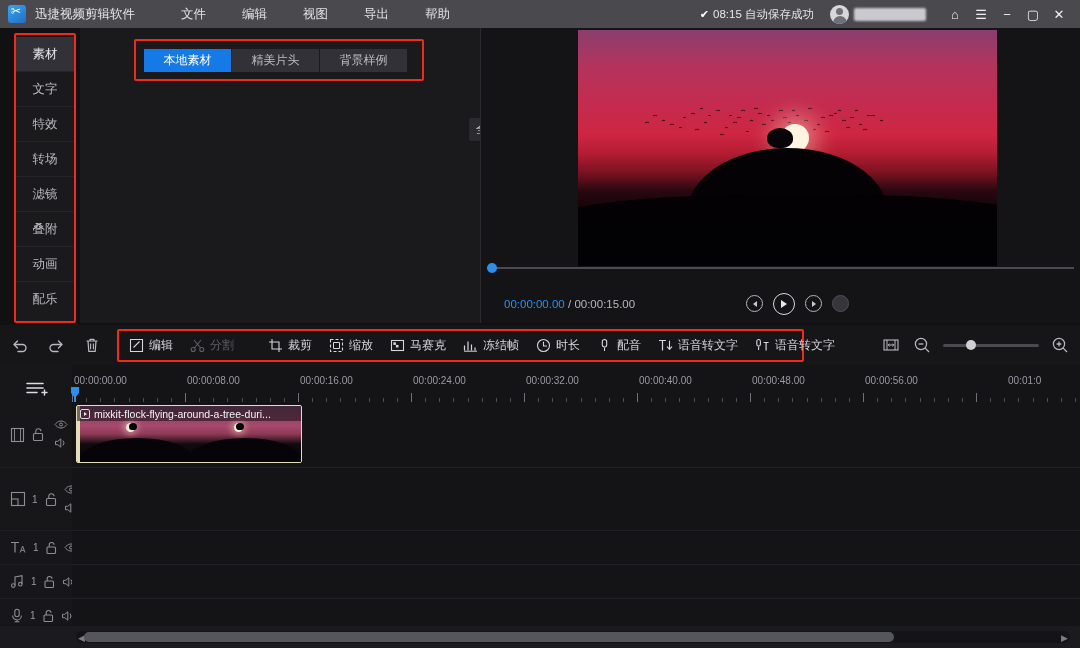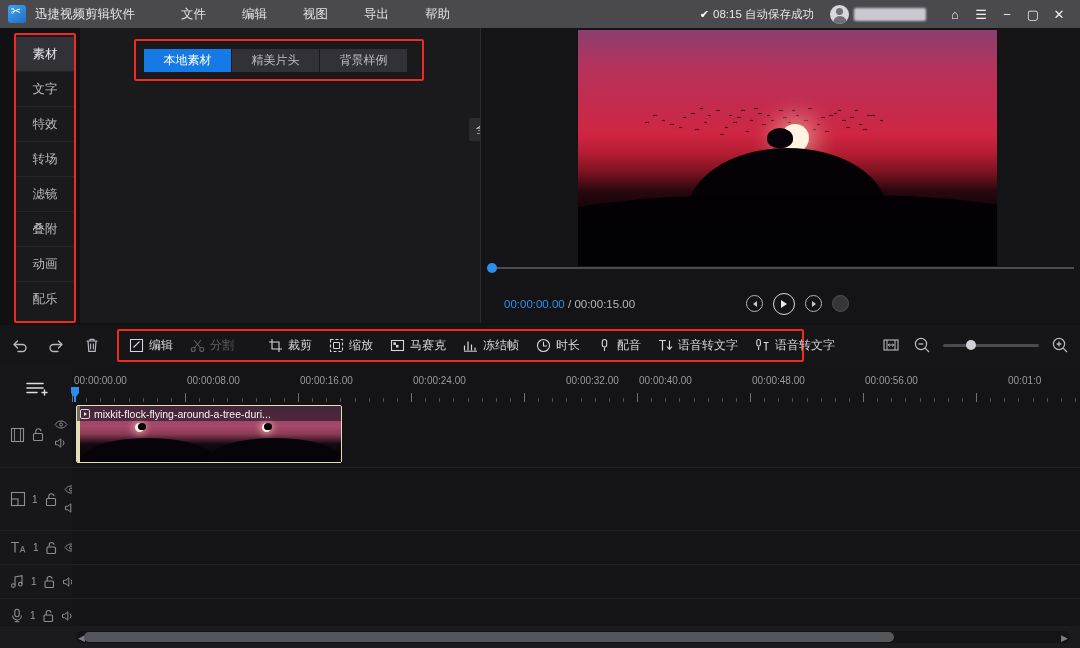--- a/index.html
+++ b/index.html
@@ -229,21 +229,21 @@
 
   .track-rows { position: absolute; left: 0; top: 37px; width: 1080px; height: 223px; }
   .trow { position: absolute; left: 0; width: 1080px; border-bottom: 1px solid #202024; }
   .trow-head {
     position: absolute; left: 0; top: 0; width: 72px; height: 100%;
     display: flex; align-items: center; gap: 6px; padding-left: 10px; color: #8d8d95;
   }
   .trow-body { position: absolute; left: 72px; top: 0; right: 0; height: 100%; background: #141417; }
   .tnum { font-size: 10px; color: #9a9aa2; }
   .clip {
-    position: absolute; left: 4px; top: 3px; width: 266px; height: 58px;
+    position: absolute; left: 4px; top: 3px; width: 226px; height: 58px;
     border: 1px solid #e3dfb8; border-radius: 2px; overflow: hidden;
     background: linear-gradient(180deg,#7a4568 0%,#a7486c 36%,#8d3a56 50%,#120a10 68%,#050307 100%);
   }
   .clip-title {
     position: absolute; left: 0; top: 0; width: 100%; height: 15px;
     display: flex; align-items: center; gap: 4px; padding-left: 3px;
     font-size: 10.5px; color: #f2f2f5; background: rgba(20,12,20,.55); white-space: nowrap; overflow: hidden;
   }
   .clip-badge {
     width: 10px; height: 10px; border: 1px solid #d8d8de; border-radius: 2px; flex: none;
@@ -563,21 +563,21 @@
           <path d="M17 13.5h5M19.5 11v5" stroke="#dcdce2" stroke-width="1.4" stroke-linecap="round"></path>
         </svg>
       </span>
     </div>
 
     <div class="ruler" id="ruler">
         <div class="rl-label" style="left: 2px;">00:00:00.00</div>
         <div class="rl-label" style="left: 115px;">00:00:08.00</div>
         <div class="rl-label" style="left: 228px;">00:00:16.00</div>
         <div class="rl-label" style="left: 341px;">00:00:24.00</div>
-        <div class="rl-label" style="left: 454px; margin-left: 40px;">00:00:32.00</div>
+        <div class="rl-label" style="left: 454px;">00:00:32.00</div>
         <div class="rl-label" style="left: 567px;">00:00:40.00</div>
         <div class="rl-label" style="left: 680px;">00:00:48.00</div>
         <div class="rl-label" style="left: 793px;">00:00:56.00</div>
         <div class="rl-label" style="left: 906px; padding-left: 30px;">00:01:0</div>
         <div class="rl-tick" style="left: 0px; height: 9px; background: rgb(112, 112, 122);"></div>
         <div class="rl-tick" style="left: 14.125px; height: 4px; background: rgb(74, 74, 82);"></div>
         <div class="rl-tick" style="left: 28.25px; height: 4px; background: rgb(74, 74, 82);"></div>
         <div class="rl-tick" style="left: 42.375px; height: 4px; background: rgb(74, 74, 82);"></div>
         <div class="rl-tick" style="left: 56.5px; height: 4px; background: rgb(74, 74, 82);"></div>
         <div class="rl-tick" style="left: 70.625px; height: 4px; background: rgb(74, 74, 82);"></div>

